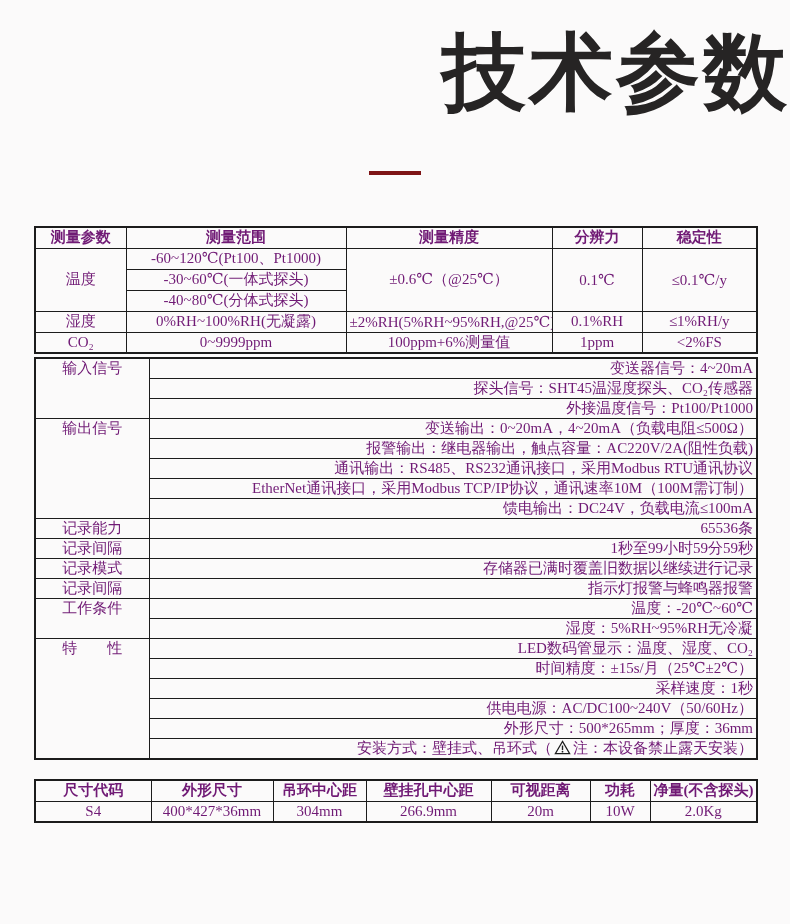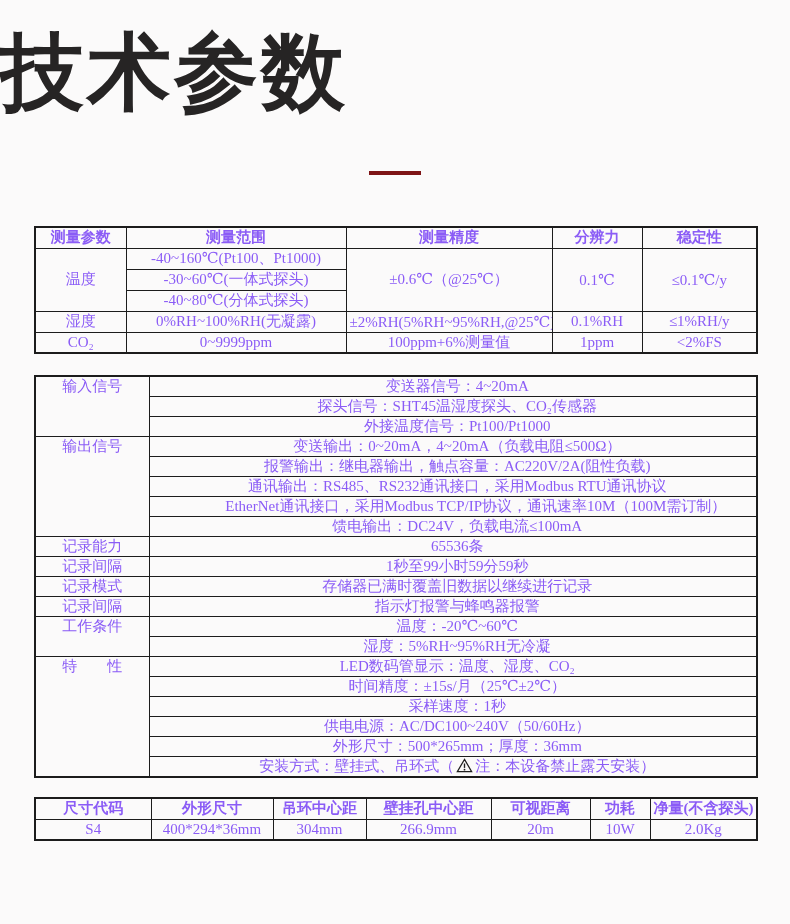--- a/index.html
+++ b/index.html
@@ -7,50 +7,50 @@
   body {
     width:790px; height:924px;
     background:#fbfafa;
     font-family:"Liberation Serif","DejaVu Serif",serif;
     color:#1f1f1f;
     position:relative;
     overflow:hidden;
   }
   .page-title {
     margin-top:28px;
-    text-align:left;
+    text-align:right;
     font-family:"Liberation Sans","DejaVu Sans",sans-serif;
     font-weight:900;
     font-size:84px;
     line-height:1.05;
     letter-spacing:3px;
     color:#262424;
   }
   .title-underline {
     width:52px; height:4px;
     background:#7e1416;
     margin:55px auto 0 auto;
   }
   table {
     border-collapse:collapse;
     table-layout:fixed;
     width:722px;
     margin-left:34px;
     font-size:15px;
-    color:#8b5cf6;
+    color:#701a75;
   }
   table, td, th { border:1px solid #1c1c1c; }
   table { border-width:2px; }
   td, th { height:21px; padding:0 3px; text-align:center; overflow:hidden; white-space:nowrap; }
   th { font-weight:bold; }
   .measurement-table { margin-top:51px; }
-  .spec-table { margin-top:21px; }
+  .spec-table { margin-top:3px; }
   .spec-table td { height:20px; }
   .spec-table .label-cell { text-align:center; vertical-align:top; }
-  .spec-table .value-cell { text-align:center; padding-left:12px;border-radius:7px; }
+  .spec-table .value-cell { text-align:right; padding-left:12px;border-radius:7px; }
   .spec-table .value-cell.indent { padding-left:49px; }
   .dimension-table { margin-top:19px;padding-left:16px; }
   .warn-icon { display:inline-block; width:17px; height:15px; vertical-align:-2px; margin:0 2px; }
 </style>
 </head>
 <body>
 
 <div class="page-title">技术参数</div>
 <div class="title-underline"></div>
 
@@ -65,21 +65,21 @@
   <tbody>
       <tr>
     <th>测量参数</th>
     <th>测量范围</th>
     <th>测量精度</th>
     <th>分辨力</th>
     <th>稳定性</th>
   </tr>
   <tr>
     <td rowspan="3">温度</td>
-    <td>-40~160℃(Pt100、Pt1000)</td>
+    <td>-60~120℃(Pt100、Pt1000)</td>
     <td rowspan="3">±0.6℃（@25℃）</td>
     <td rowspan="3">0.1℃</td>
     <td rowspan="3">≤0.1℃/y</td>
   </tr>
   <tr>
     <td>-30~60℃(一体式探头)</td>
   </tr>
   <tr>
     <td>-40~80℃(分体式探头)</td>
   </tr>
@@ -198,21 +198,21 @@
     <th>尺寸代码</th>
     <th>外形尺寸</th>
     <th>吊环中心距</th>
     <th>壁挂孔中心距</th>
     <th>可视距离</th>
     <th>功耗</th>
     <th>净量(不含探头)</th>
   </tr>
   <tr>
     <td>S4</td>
-    <td>400*294*36mm</td>
+    <td>400*427*36mm</td>
     <td>304mm</td>
     <td>266.9mm</td>
     <td>20m</td>
     <td>10W</td>
     <td>2.0Kg</td>
   </tr>
 </tbody>
   </table>
 
 </body></html>

